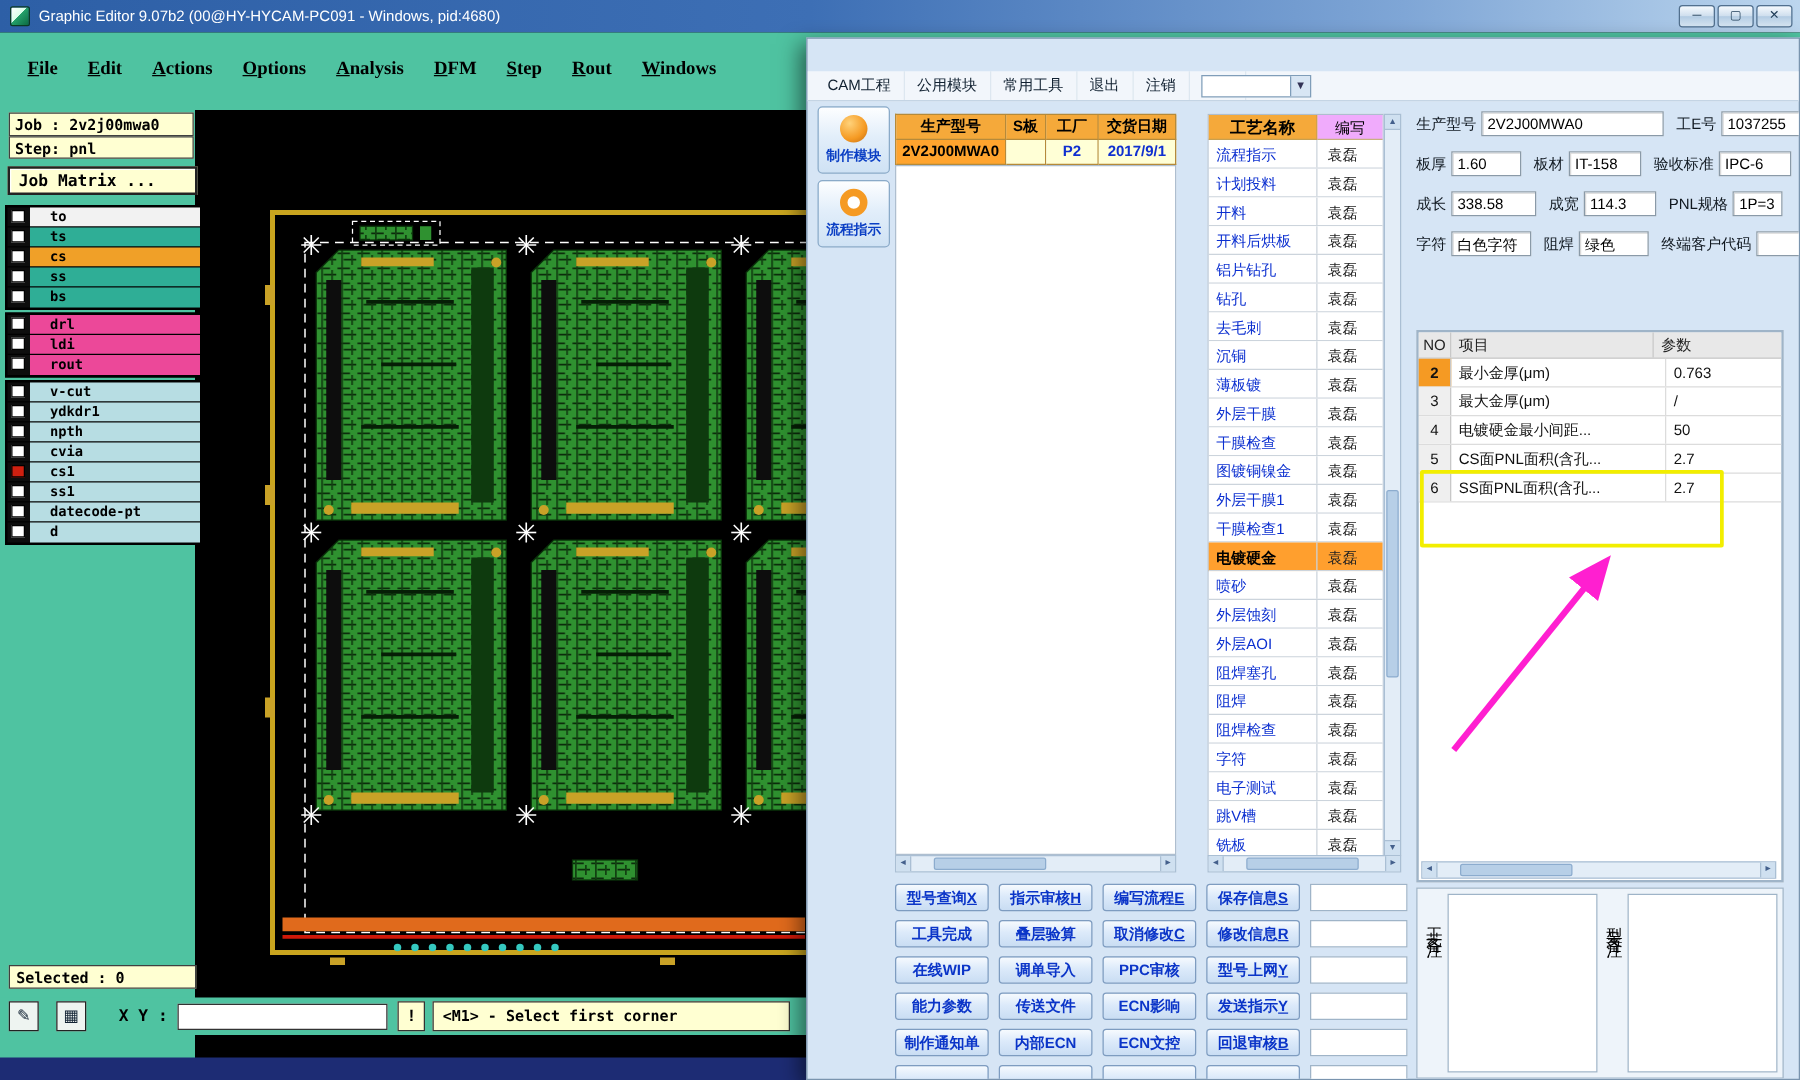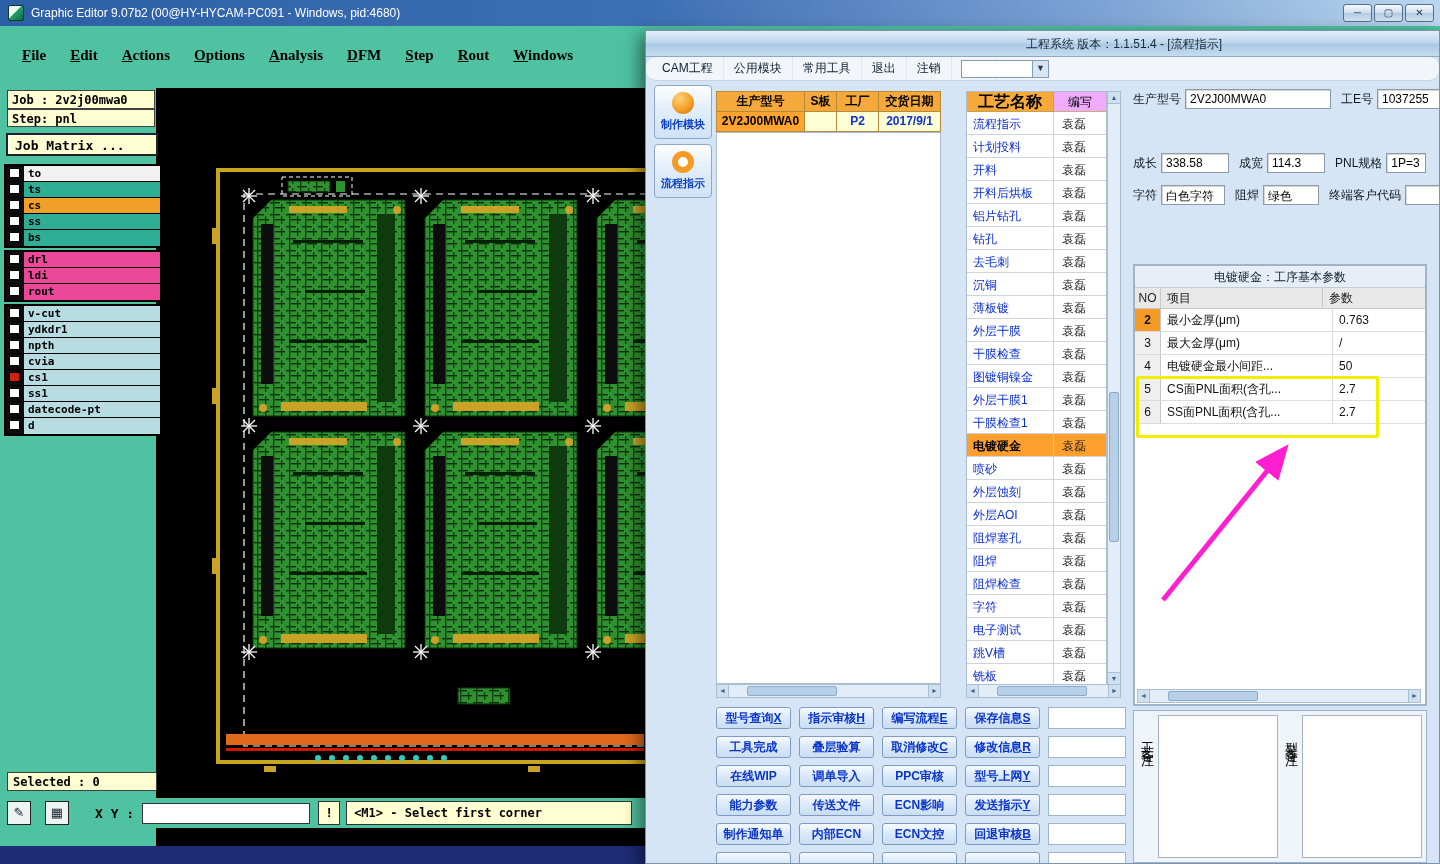--- a/index.html
+++ b/index.html
@@ -32,21 +32,21 @@
     background:#ffffd2; border:2px solid #222; box-shadow:inset 1px 1px 0 #fff;
     font-family:"DejaVu Sans Mono",monospace; font-weight:bold; font-size:13px; color:#000;
     text-align:left; padding:3px 0 0 7px; }
   #layer-list { position:absolute; left:4px; top:76px; width:158px; }
   .layer-group { border:2px solid #000; background:#000; margin-bottom:2px; }
   .layer-row { display:flex; align-items:stretch; height:16px; border-bottom:1px solid #000; background:#0d0d0d; }
   .layer-row:last-child { border-bottom:none; }
   .layer-cb { width:11px; height:10px; margin:2px 4px 0 3px; background:#fff; border:1px solid #000; flex:none; }
   .layer-cb.red { background:#d02010; }
   .layer-name { flex:1; font-family:"DejaVu Sans Mono",monospace; font-weight:bold; font-size:11px;
-    color:#000; padding:1px 0 0 4px; white-space:nowrap; overflow:hidden; }
+    color:#000; padding:1px 0 0 16px; white-space:nowrap; overflow:hidden; }
   .lc-white{background:#f2f2f2}.lc-teal{background:#2fae96}.lc-orange{background:#f0a028}
   .lc-silver{background:#ec4899}.lc-cyan{background:#b7dde3}
 
   #ge-canvas { position:absolute; left:168px; top:88px; width:477px; height:710px; background:#000; }
   #pcb-svg { display:block; }
 
   #ge-selected { position:absolute; left:7px; top:772px; width:150px; height:19px;
     background:#ffffd2; border:1px solid #404040; font-family:"DejaVu Sans Mono",monospace;
     font-weight:bold; font-size:12px; padding:2px 0 0 5px; }
   #ge-toolbar { position:absolute; left:0; top:798px; width:645px; height:30px; background:#4fc3a1;
@@ -69,21 +69,21 @@
   #ge-navy { position:absolute; left:0; top:846px; width:645px; height:18px; background:#1d2c74; }
 
   
   #eng-window { position:absolute; left:645px; top:30px; width:795px; height:834px;
     background:#d6e5f5; border:1px solid #7a94ae; box-shadow:-5px 5px 16px rgba(0,0,0,.5); overflow:hidden; }
   .eng-titlebar { position:absolute; left:0; top:0; width:100%; height:26px;
     background:linear-gradient(#e2eef9,#bdd6ec 48%,#a9c8e5 52%,#c6dcf0);
     border-bottom:1px solid #8fa8c0; font-size:12px; color:#17283a; line-height:26px;
     padding-left:380px; white-space:nowrap; }
   .eng-menubar { position:absolute; left:0; top:26px; width:100%; height:24px; background:#f2f6fb;
-    border-bottom:1px solid #c4d4e4; display:flex; align-items:center; padding-left:6px;border-radius:10px; }
+    border-bottom:1px solid #c4d4e4; display:flex; align-items:center; padding-left:6px; }
   .eng-menu-item { padding:3px 10px; font-size:12px; color:#102030; border-right:1px solid #dde7f0; cursor:default; }
   #eng-combo { position:absolute; left:315px; top:29px; width:88px; height:18px; background:#fff;
     border:1px solid #7f9db9; }
   #eng-combo .drop { position:absolute; right:0; top:0; width:16px; height:16px; background:#d8e6f4;
     border-left:1px solid #7f9db9; text-align:center; line-height:15px; font-size:9px; color:#335; }
 
   #side-buttons { position:absolute; left:8px; top:54px; }
   .side-btn { width:58px; height:54px; margin-bottom:5px; border:1px solid #8aaac8; border-radius:4px;
     background:linear-gradient(#fdfeff,#e2eefa 45%,#cfe2f4); display:flex; flex-direction:column;
     align-items:center; justify-content:center; gap:3px; }
@@ -98,21 +98,21 @@
     border-right:1px solid #b58a3a; border-bottom:1px solid #b58a3a; white-space:nowrap; overflow:hidden; }
   .pt-cell.c0{width:88px}.pt-cell.c1{width:32px}.pt-cell.c2{width:42px}.pt-cell.c3{width:62px}
   .pt-head { background:#f5a93a; font-weight:bold; color:#000; }
   .pt-data.c0 { background:#ffa42e; font-weight:bold; color:#000; }
   .pt-data { background:#ffffd6; color:#1030d0; font-weight:bold; }
   #product-empty { position:absolute; left:70px; top:101px; width:225px; height:552px;
     background:#fff; border:1px solid #aebecf; }
 
   #process-table { position:absolute; left:320px; top:60px; width:141px; border:1px solid #aebecf; background:#fff; }
   .proc-head { display:flex; height:20px; }
-  .proc-head .h-name { width:87px; background:#f5a93a; font-weight:bold; font-size:16px; text-align:center;
+  .proc-head .h-name { width:87px; background:#f5a93a; font-weight:bold; font-size:13px; text-align:center;
     line-height:20px; border-right:1px solid #c8a050; border-bottom:1px solid #c8a050; }
   .proc-head .h-writer { flex:1; background:#f0abfc; font-size:12px; text-align:center; line-height:20px;
     border-bottom:1px solid #c8b080; }
   .proc-row { display:flex; height:23px; border-bottom:1px solid #ccd4dc; background:#fff; }
   .proc-name { width:87px; font-size:12px; color:#0b2fd0; padding:4px 0 0 6px; border-right:1px solid #ccd4dc;
     white-space:nowrap; overflow:hidden; }
   .proc-writer { flex:1; font-size:12px; color:#222; padding:4px 0 0 8px; white-space:nowrap; overflow:hidden; }
   .proc-row.sel { background:#ff9f2e; }
   .proc-row.sel .proc-name { color:#000; font-weight:bold; }
 
@@ -365,23 +365,20 @@
       <span id="tool-icon-2" class="tool-icon">▦</span>
       <span id="xy-label">X Y :</span>
       <input id="xy-input" value="" style="">
       <span id="alert-btn">!</span>
       <span id="prompt-box">&lt;M1&gt; - Select first corner</span>
     </div>
     <div id="ge-navy"></div>
   </div>
 
   <div id="eng-window">
-    <div class="eng-titlebar">
-      <span>工程系统  版本：1.1.51.4 - [流程指示]</span>
-    </div>
     <div class="eng-menubar">
       <span id="eng-menus" style="display:flex">
           <span class="eng-menu-item">CAM工程</span>
           <span class="eng-menu-item">公用模块</span>
           <span class="eng-menu-item">常用工具</span>
           <span class="eng-menu-item">退出</span>
           <span class="eng-menu-item">注销</span>
           <span class="eng-menu-item">帮助</span>
         </span>
     </div>
@@ -540,39 +537,46 @@
       <span class="sb-thumb"></span>
       <span class="sb-arrow right">►</span>
     </div>
 
     <div class="info-row" id="info-row-1">
       <span class="ilabel">生产型号</span>
       <span class="ibox w150">2V2J00MWA0</span>
       <span class="ilabel ml10">工E号</span>
       <span class="ibox w80">1037255</span>
     </div>
+    <div class="info-row" id="info-row-2">
+      <span class="ilabel">板厚</span>
+      <span class="ibox w56">1.60</span>
+      <span class="ilabel ml10">板材</span>
+      <span class="ibox w58">IT-158</span>
+      <span class="ilabel ml10">验收标准</span>
+      <span class="ibox w58">IPC-6</span>
+    </div>
     <div class="info-row" id="info-row-3">
       <span class="ilabel">成长</span>
       <span class="ibox w68">338.58</span>
       <span class="ilabel ml10">成宽</span>
       <span class="ibox w58">114.3</span>
       <span class="ilabel ml10">PNL规格</span>
       <span class="ibox w40">1P=3</span>
     </div>
     <div class="info-row" id="info-row-4">
       <span class="ilabel">字符</span>
       <span class="ibox w64">白色字符</span>
       <span class="ilabel ml10">阻焊</span>
       <span class="ibox w56">绿色</span>
       <span class="ilabel ml10">终端客户代码</span>
       <span class="ibox w40"></span>
     </div>
 
     <div id="params-panel">
-      <div class="params-title">电镀硬金：工序基本参数</div>
       <div class="params-header">
         <span class="ph-no">NO</span>
         <span class="ph-item">项目</span>
         <span class="ph-val">参数</span>
       </div>
       <div id="params-rows">
           <div class="param-row">
             <span class="pr-no hl">2</span>
             <span class="pr-item">最小金厚(μm)</span>
             <span class="pr-val">0.763</span>

